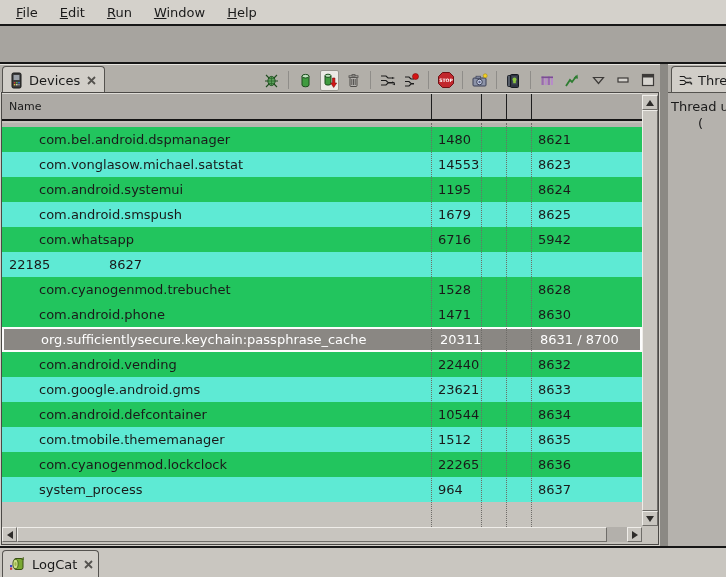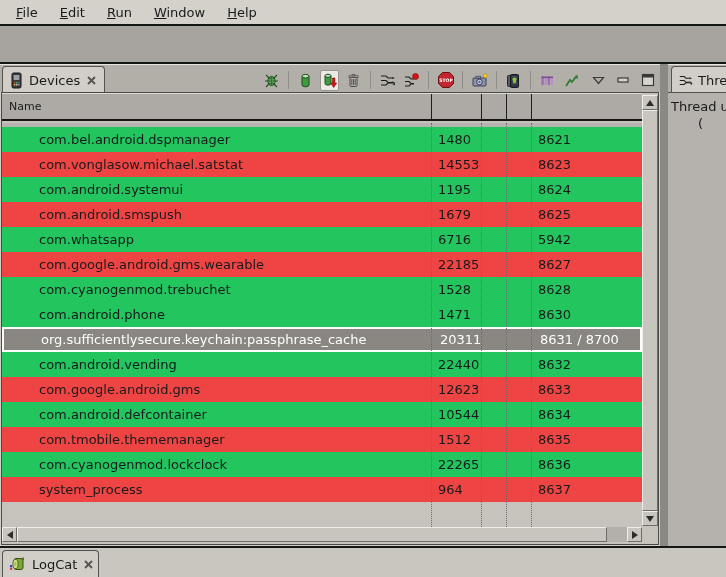--- a/index.html
+++ b/index.html
@@ -43,21 +43,21 @@
   .hcell+.hcell{border-left:1px solid #1d1d1d;}
   .hc-name{width:429px;}
   .hc-pid{width:50px;}
   .hc-a{width:25px;}
   .hc-b{width:25px;}
   .hc-port{flex:1;}
   #rows{position:absolute;left:0;top:30px;right:16px;bottom:17px;overflow:hidden;}
   .sliver{height:4px;background:#b7b5af;}
   .trow{height:25px;display:flex;font-size:13px;align-items:center;}
   .trow.odd{background:#22c55e;}
-  .trow.even{background:#ef4444;}
+  .trow.even{background:#5eead4;}
   .trow.selected{background:#8a8783;color:#ffffff;border:2px solid #fcfcfc;}
   .cell{white-space:nowrap;overflow:hidden;}
   .c-name{width:429px;padding-left:37px;}
   .c-pid{width:50px;padding-left:7px;}
   .c-a{width:25px;}
   .c-b{width:25px;}
   .c-port{flex:1;padding-left:7px;}
   .dotline{position:absolute;top:0;bottom:0;width:0;border-left:1px dotted #6e6c68;z-index:5;}
   
   .sb-btn{position:absolute;background:#c8c5bf;border:1px solid;
@@ -271,21 +271,20 @@
           <div class="cell c-port">8625</div>
         </div>
           <div class="trow odd">
           <div class="cell c-name">com.whatsapp</div>
           <div class="cell c-pid">6716</div>
           <div class="cell c-a"></div>
           <div class="cell c-b"></div>
           <div class="cell c-port">5942</div>
         </div>
           <div class="trow even">
-          <div class="cell c-name">com.google.android.gms.wearable</div>
           <div class="cell c-pid">22185</div>
           <div class="cell c-a"></div>
           <div class="cell c-b"></div>
           <div class="cell c-port">8627</div>
         </div>
           <div class="trow odd">
           <div class="cell c-name">com.cyanogenmod.trebuchet</div>
           <div class="cell c-pid">1528</div>
           <div class="cell c-a"></div>
           <div class="cell c-b"></div>
@@ -307,21 +306,21 @@
         </div>
           <div class="trow odd">
           <div class="cell c-name">com.android.vending</div>
           <div class="cell c-pid">22440</div>
           <div class="cell c-a"></div>
           <div class="cell c-b"></div>
           <div class="cell c-port">8632</div>
         </div>
           <div class="trow even">
           <div class="cell c-name">com.google.android.gms</div>
-          <div class="cell c-pid">12623</div>
+          <div class="cell c-pid">23621</div>
           <div class="cell c-a"></div>
           <div class="cell c-b"></div>
           <div class="cell c-port">8633</div>
         </div>
           <div class="trow odd">
           <div class="cell c-name">com.android.defcontainer</div>
           <div class="cell c-pid">10544</div>
           <div class="cell c-a"></div>
           <div class="cell c-b"></div>
           <div class="cell c-port">8634</div>

